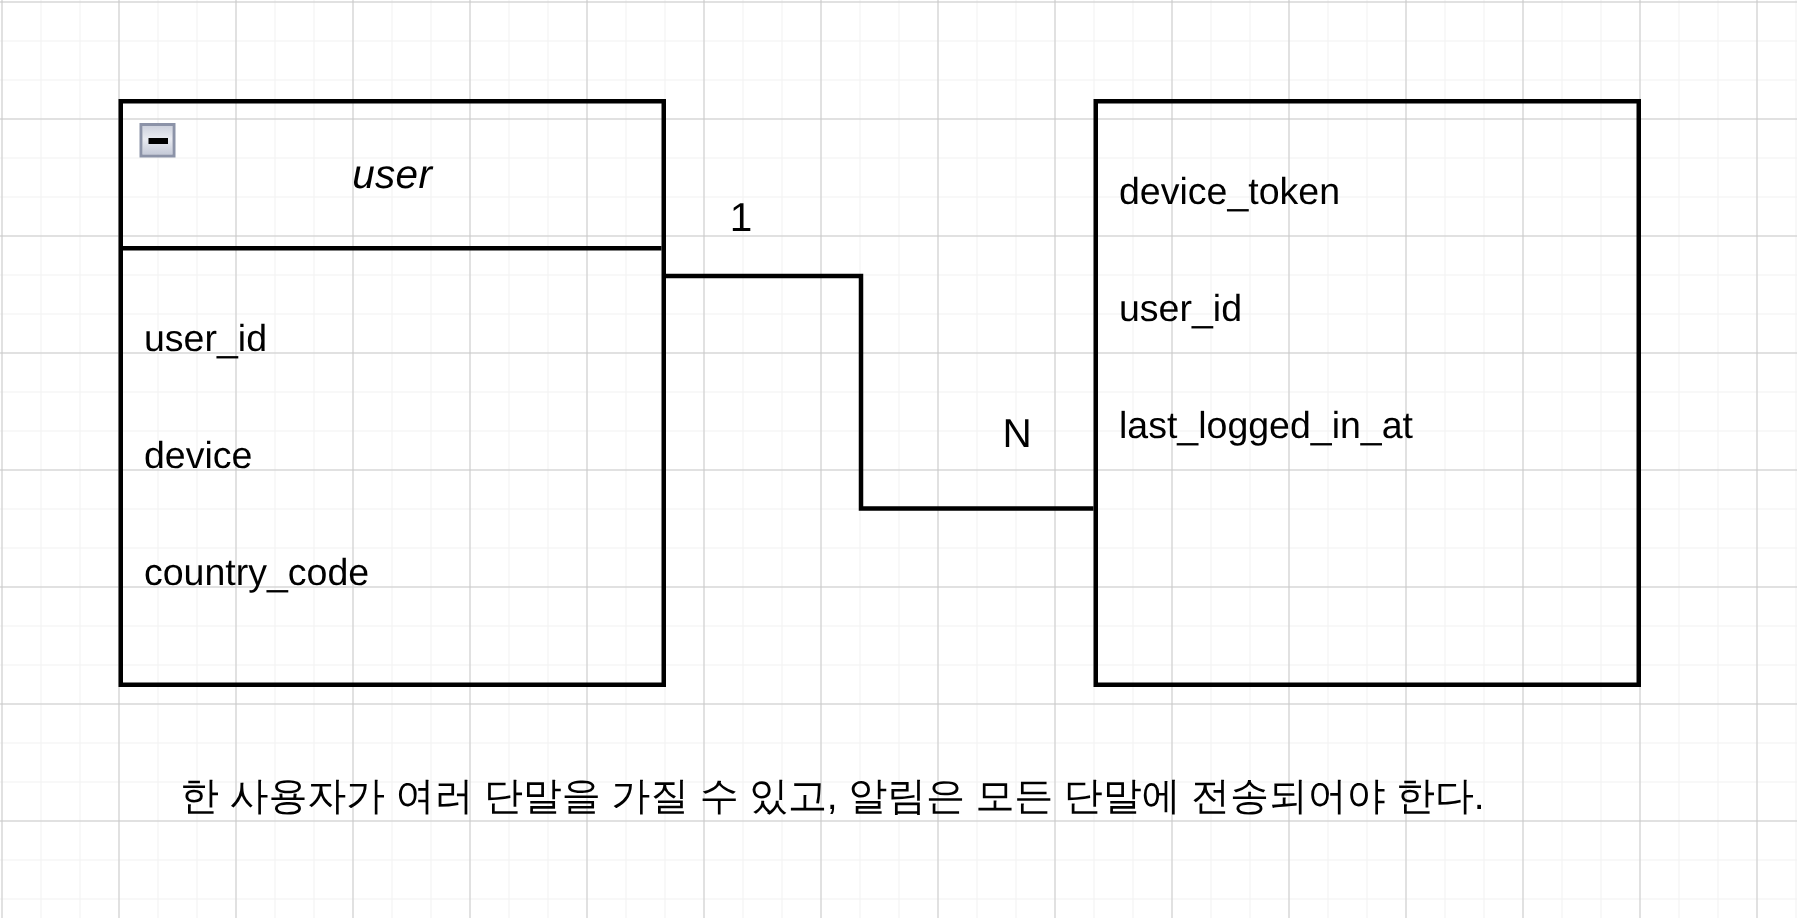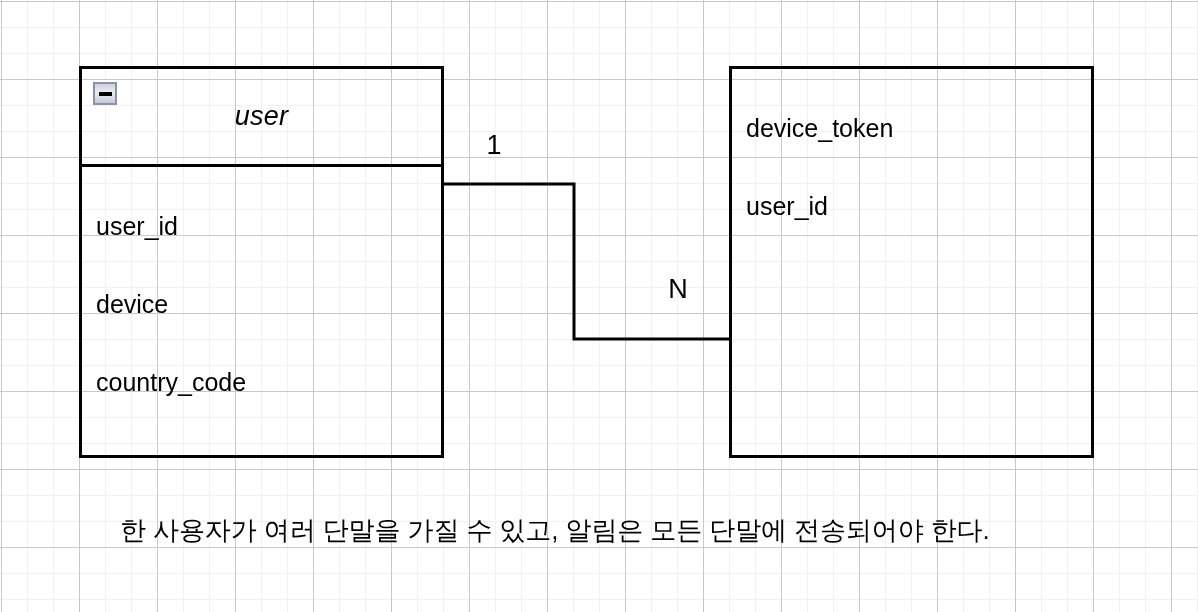--- a/index.html
+++ b/index.html
@@ -153,20 +153,23 @@
   <div class="entity" id="entity-device" style="left:729px; top:66px; width:365px; height:392px;">
 
 
     <div class="entity-fields">
       <div class="field-row">
         <span class="field-name">device_token</span>
       </div>
       <div class="field-row">
         <span class="field-name">user_id</span>
       </div>
+      <div class="field-row">
+        <span class="field-name">last_logged_in_at</span>
+      </div>
     </div>
   </div>
 
   <svg id="connector" viewBox="0 0 1198 612">
     <polyline points="444,184 574,184 574,339 729,339" fill="none" stroke="#000000" stroke-width="3" stroke-linejoin="miter" stroke-linecap="butt"></polyline>
   </svg>
 
   <div class="cardinality" style="left:474px; top:130px; width:40px;">1</div>
 
   <div class="cardinality" style="left:658px; top:274px; width:40px;">N</div>

